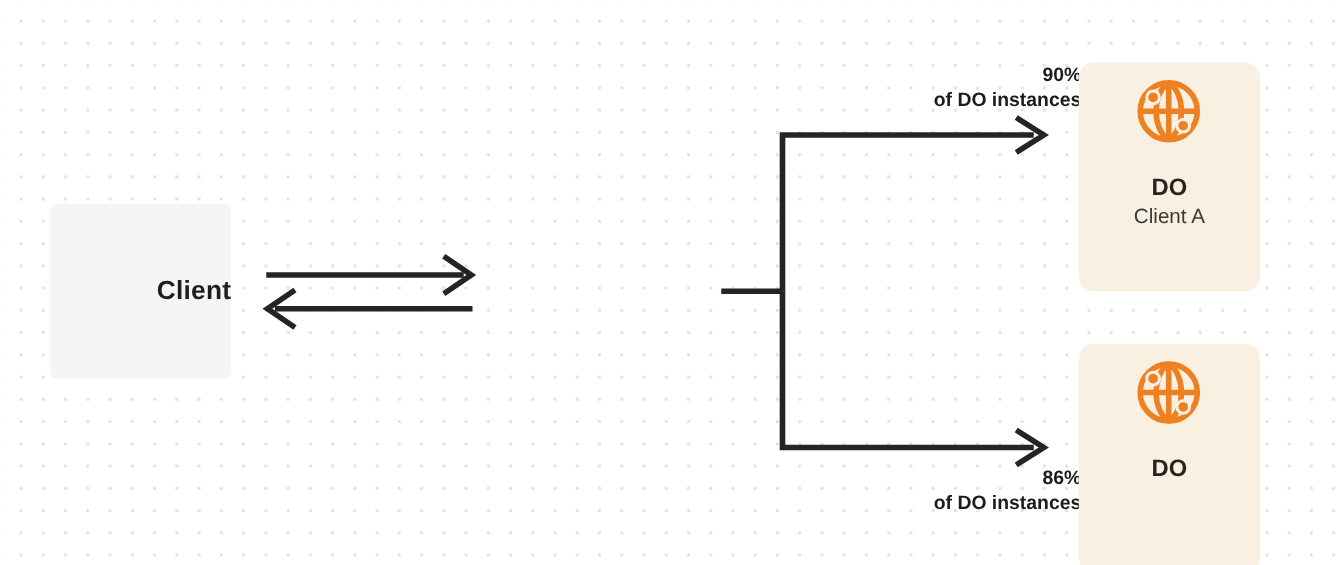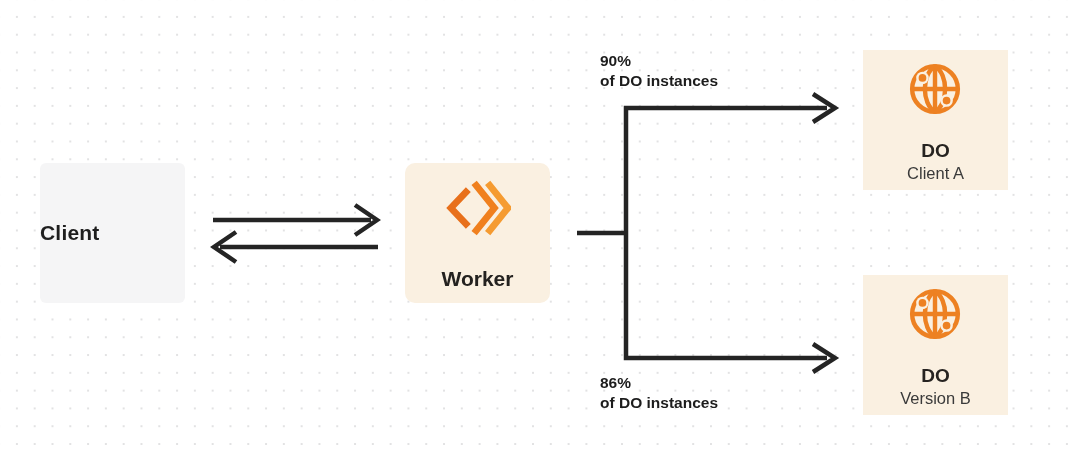--- a/index.html
+++ b/index.html
@@ -15,55 +15,55 @@
     font-family: "Liberation Sans", "DejaVu Sans", sans-serif;
     color: #211f1e;
   }
   .node {
     position: absolute;
     box-sizing: border-box;
   }
   .client-box {
     left: 40px; top: 163px; width: 145px; height: 140px;
     background: #f5f5f6; border-radius: 6px;
-    display: flex; align-items: center; justify-content: flex-start;
+    display: flex; align-items: center; justify-content: flex-end;
   }
   .client-label {
     font-size: 21px; font-weight: 700; color: #1e1e1e; letter-spacing: .2px;
   }
   .worker-box {
     left: 405px; top: 163px; width: 145px; height: 140px;
     background: #faf0e1; border-radius: 10px;
   }
   .worker-icon { position: absolute; left: 40px; top: 16px; }
   .worker-label {
     position: absolute; left: 0; right: 0; top: 267px;
     text-align: center; font-size: 21px; font-weight: 700; color: #242220;
   }
   .worker-box .worker-label { top: 104px; }
   .do-box {
-    width: 145px; height: 140px; left: 863px;
-    background: #faf0e1; border-radius: 0;
+    width: 145px; height: 183px; left: 863px;
+    background: #faf0e1; border-radius: 12px;
   }
   .do-box-a { top: 50px; }
   .do-box-b { top: 275px; }
   .globe-icon { position: absolute; left: 45px; top: 12px; }
   .do-title {
     position: absolute; left: 0; right: 0; top: 91px;
     text-align: center; font-size: 19px; font-weight: 700; color: #262320;
     line-height: 20px;
   }
   .do-subtitle {
     position: absolute; left: 0; right: 0; top: 113px;
     text-align: center; font-size: 16.5px; font-weight: 400; color: #3a3a3a;
     line-height: 20px;
   }
   .edge-label {
-    position: absolute; width: 240px; left: 600px;
-    text-align: left; font-size: 15.5px; font-weight: 700; color: #1c1c1c;
+    position: absolute; width: 240px; left: 625px;
+    text-align: right; font-size: 15.5px; font-weight: 700; color: #1c1c1c;
     line-height: 20px;
   }
   .edge-label-a { top: 51px; }
   .edge-label-b { top: 373px; }
   .flow-svg { position: absolute; left: 0; top: 0; pointer-events: none; }
 </style>
 </head>
 <body>
 
 <div class="canvas">
@@ -92,30 +92,20 @@
         <path d="M626 233 V358 H827"></path>
         <polyline points="813,344 835,358 813,372"></polyline>
       </g>
     </g>
   </svg>
 
   <div class="node client-box">
     <span class="client-label">Client</span>
   </div>
 
-  <div class="node worker-box">
-    <svg class="worker-icon" width="66" height="58" viewBox="0 0 68 60">
-      <g fill="none" stroke-width="7">
-        <polyline points="24,11 6,30 24,49" stroke="#E8701B"></polyline>
-        <polyline points="30,4 51,30 30,56" stroke="#F0801E"></polyline>
-        <polyline points="44,4 65,30 44,56" stroke="#F59B31"></polyline>
-      </g>
-    </svg>
-    <div class="worker-label">Worker</div>
-  </div>
 
   <div class="edge-label edge-label-a">
     <div>90%</div>
     <div>of DO instances</div>
   </div>
 
   <div class="edge-label edge-label-b">
     <div>86%</div>
     <div>of DO instances</div>
   </div>
@@ -146,16 +136,15 @@
         <line x1="4.3" y1="28" x2="51.7" y2="28"></line>
         <path d="M28 4.3 C 14 13, 14 43, 28 51.7"></path>
         <path d="M28 4.3 C 42 13, 42 43, 28 51.7"></path>
       </g>
       <circle cx="15" cy="16.5" r="6.5" fill="#faf0e1"></circle>
       <circle cx="15" cy="16.5" r="4" fill="#ED8122"></circle>
       <circle cx="40" cy="40" r="6.5" fill="#faf0e1"></circle>
       <circle cx="40" cy="40" r="4" fill="#ED8122"></circle>
     </svg>
     <div class="do-title">DO</div>
-    <div class="do-subtitle">Version B</div>
   </div>
 
 </div>
 
 </body></html>

